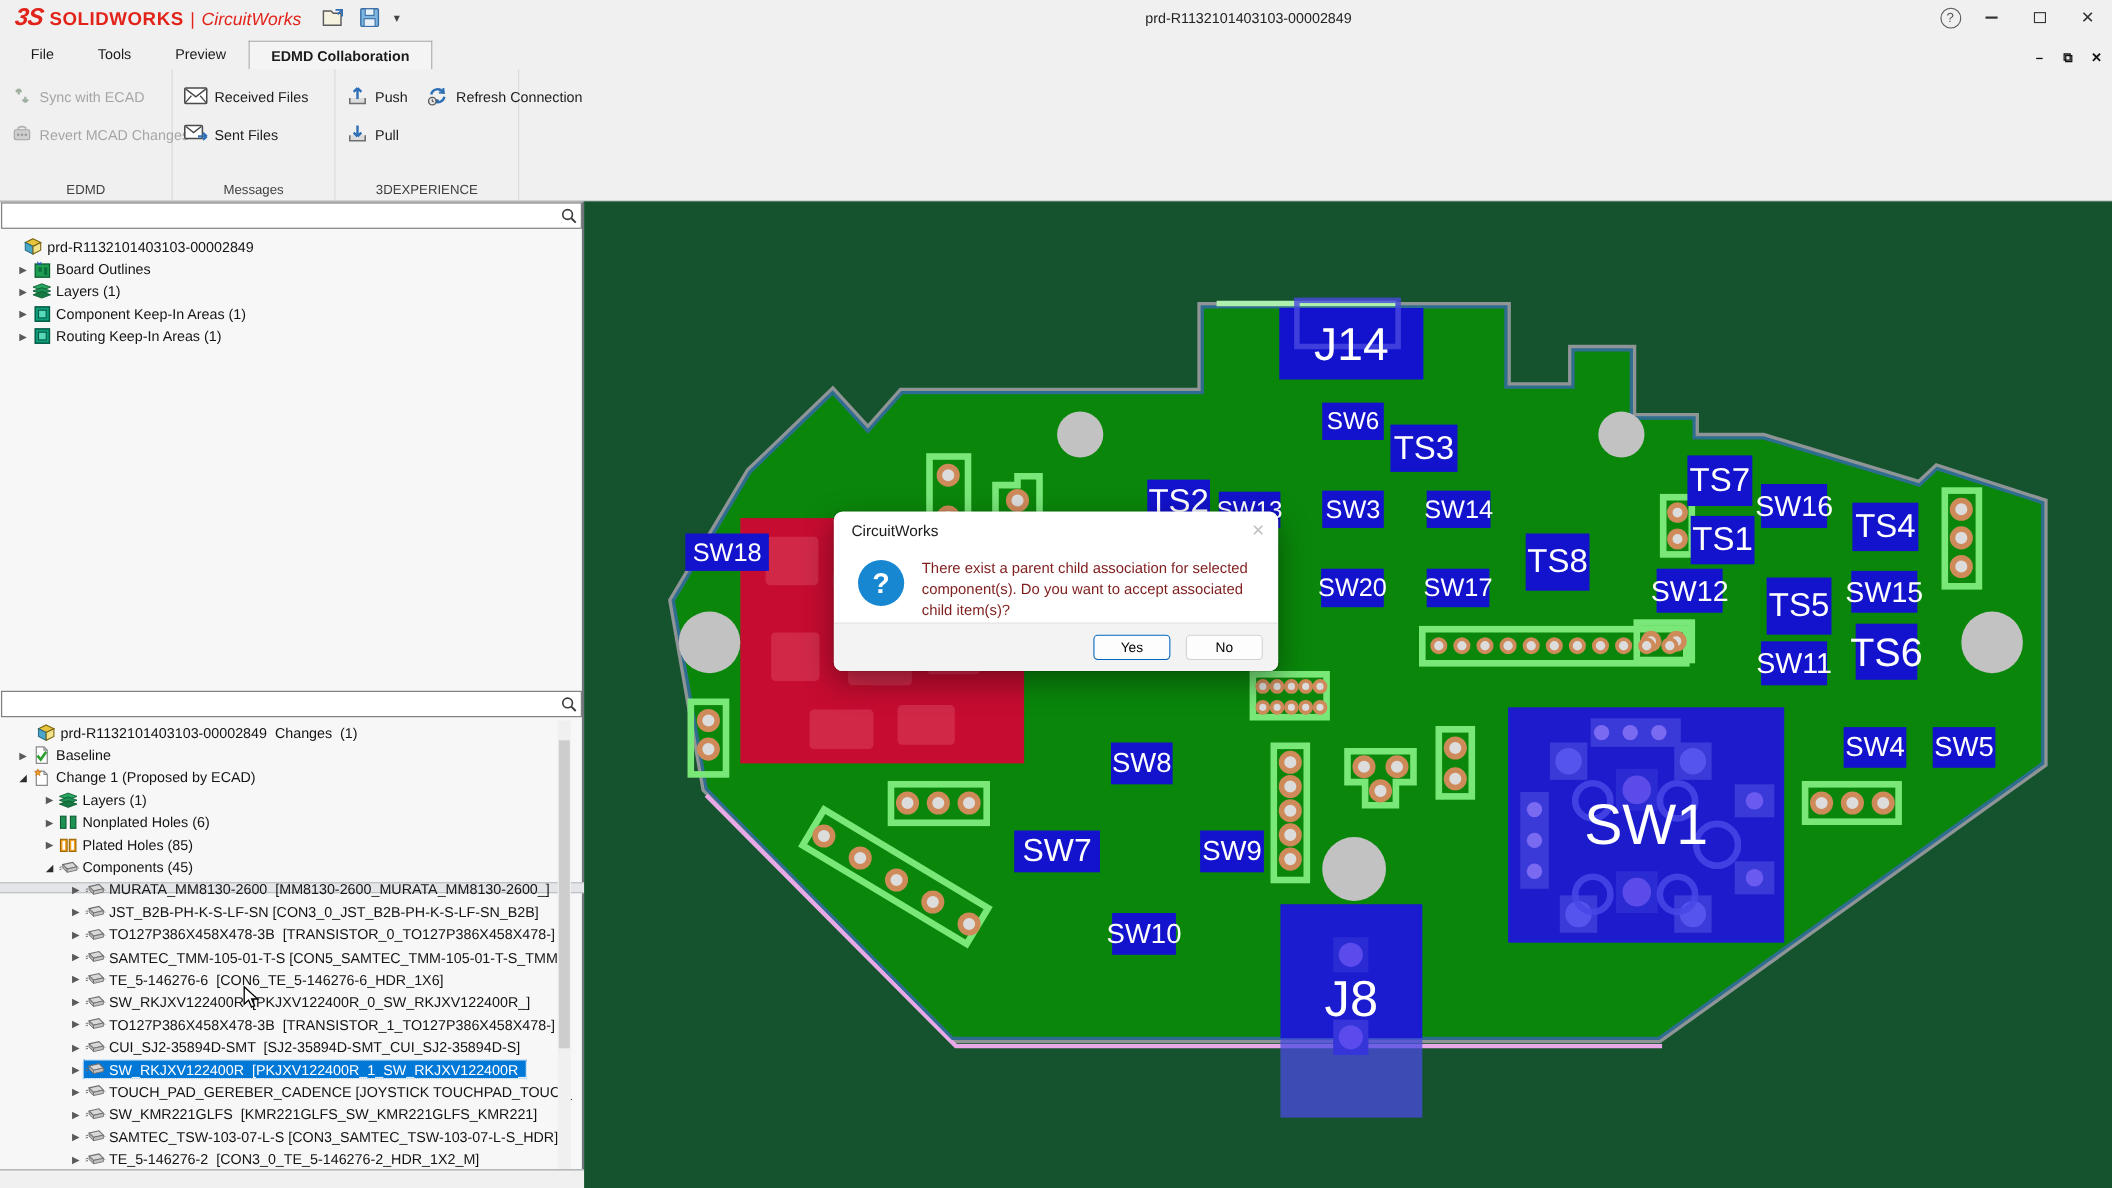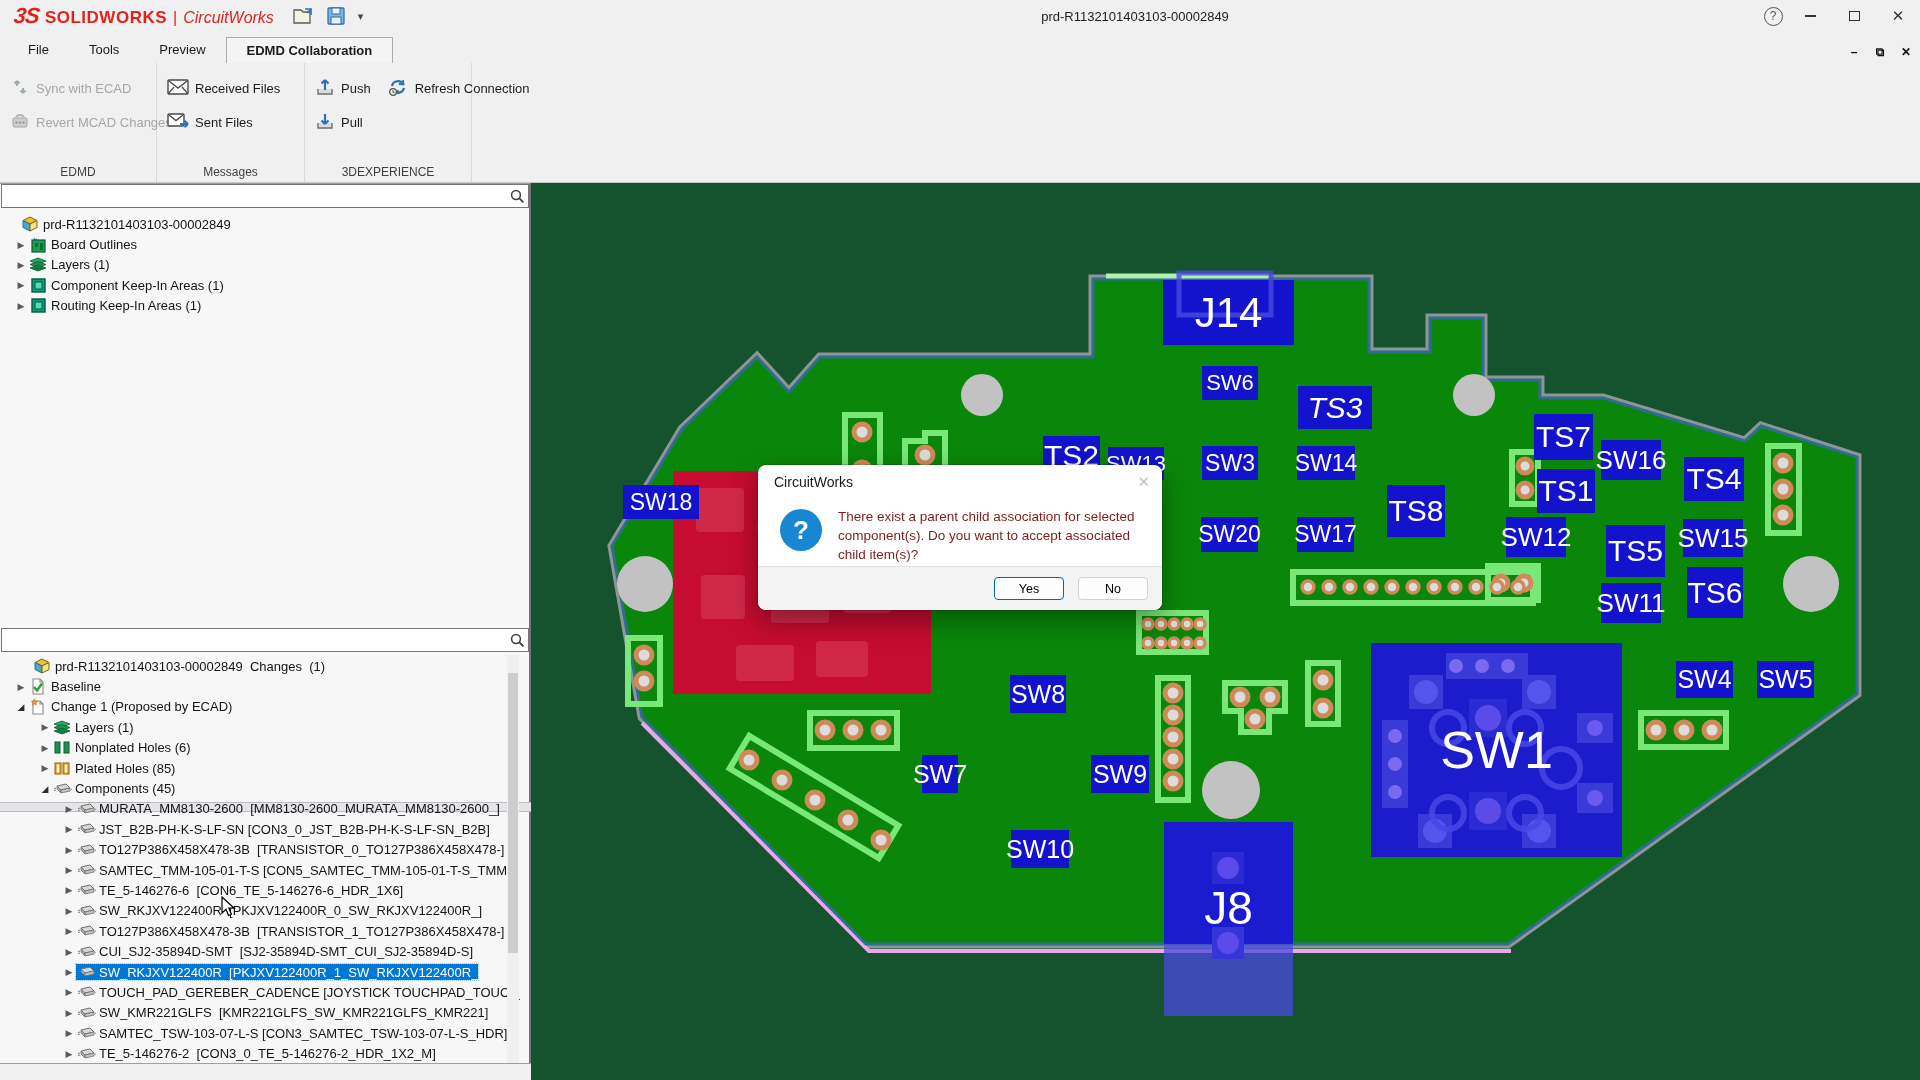--- a/index.html
+++ b/index.html
@@ -558,42 +558,42 @@
       <rect x="633" y="761" width="129" height="72" fill="#4a4ae2" opacity="0.75"></rect>
       <rect x="681" y="669" width="32" height="32" fill="#2b2bd4"></rect>
         <circle cx="697" cy="685" r="11" fill="#5b4bec"></circle>
       <rect x="681" y="744" width="32" height="32" fill="#3535da"></rect>
         <circle cx="697" cy="760" r="11" fill="#5b4bec"></circle>
     </g>
   </svg>
   <div id="chips">
       <div class="chip bare" style="left: 632px; top: 97px; width: 131px; height: 65px; font-size: 42px;">J14</div>
       <div class="chip" style="left: 671px; top: 183px; width: 56px; height: 34px; font-size: 22px;">SW6</div>
-      <div class="chip" style="left: 767px; top: 203px; width: 74px; height: 43px; font-size: 30px; font-style: italic;">TS3</div>
+      <div class="chip" style="left: 733px; top: 203px; width: 61px; height: 43px; font-size: 30px;">TS3</div>
       <div class="chip" style="left: 512px; top: 253px; width: 57px; height: 40px; font-size: 30px;">TS2</div>
       <div class="chip" style="left: 577px; top: 264px; width: 56px; height: 33px; font-size: 22px;">SW13</div>
       <div class="chip" style="left: 671px; top: 263px; width: 56px; height: 34px; font-size: 23px;">SW3</div>
       <div class="chip" style="left: 766px; top: 263px; width: 58px; height: 34px; font-size: 23px;">SW14</div>
       <div class="chip" style="left: 92px; top: 302px; width: 76px; height: 34px; font-size: 23px;">SW18</div>
       <div class="chip" style="left: 1003px; top: 231px; width: 59px; height: 46px; font-size: 30px;">TS7</div>
       <div class="chip" style="left: 1070px; top: 257px; width: 60px; height: 40px; font-size: 26px;">SW16</div>
       <div class="chip" style="left: 1153px; top: 274px; width: 60px; height: 44px; font-size: 30px;">TS4</div>
       <div class="chip" style="left: 1006px; top: 286px; width: 58px; height: 44px; font-size: 30px;">TS1</div>
       <div class="chip" style="left: 1152px; top: 336px; width: 60px; height: 38px; font-size: 26px;">SW15</div>
       <div class="chip" style="left: 856px; top: 302px; width: 58px; height: 52px; font-size: 30px;">TS8</div>
       <div class="chip" style="left: 975px; top: 334px; width: 60px; height: 40px; font-size: 26px;">SW12</div>
       <div class="chip" style="left: 1075px; top: 342px; width: 59px; height: 52px; font-size: 30px;">TS5</div>
       <div class="chip" style="left: 670px; top: 334px; width: 57px; height: 35px; font-size: 23px;">SW20</div>
       <div class="chip" style="left: 766px; top: 334px; width: 57px; height: 35px; font-size: 23px;">SW17</div>
       <div class="chip" style="left: 1070px; top: 400px; width: 60px; height: 40px; font-size: 26px;">SW11</div>
-      <div class="chip" style="left: 1156px; top: 384px; width: 56px; height: 51px; font-size: 30px;">TS6</div>
+      <div class="chip" style="left: 1156px; top: 384px; width: 56px; height: 51px; font-size: 36px;">TS6</div>
       <div class="chip" style="left: 1145px; top: 478px; width: 57px; height: 37px; font-size: 25px;">SW4</div>
       <div class="chip" style="left: 1226px; top: 478px; width: 57px; height: 37px; font-size: 25px;">SW5</div>
       <div class="chip" style="left: 479px; top: 492px; width: 56px; height: 38px; font-size: 25px;">SW8</div>
-      <div class="chip" style="left: 391px; top: 572px; width: 36px; height: 38px; font-size: 25px;">SW7</div>
+      <div class="chip" style="left: 391px; top: 572px; width: 78px; height: 38px; font-size: 29px;">SW7</div>
       <div class="chip" style="left: 560px; top: 572px; width: 58px; height: 38px; font-size: 25px;">SW9</div>
       <div class="chip" style="left: 480px; top: 647px; width: 58px; height: 38px; font-size: 25px;">SW10</div>
       <div class="chip bare" style="left: 840px; top: 460px; width: 251px; height: 214px; font-size: 52px;">SW1</div>
       <div class="chip bare" style="left: 633px; top: 690px; width: 129px; height: 70px; font-size: 46px;">J8</div>
     </div>
 </div>
 
 <div class="dialog">
   <div class="dialog-titlebar">
     <span class="dialog-title">CircuitWorks</span>

